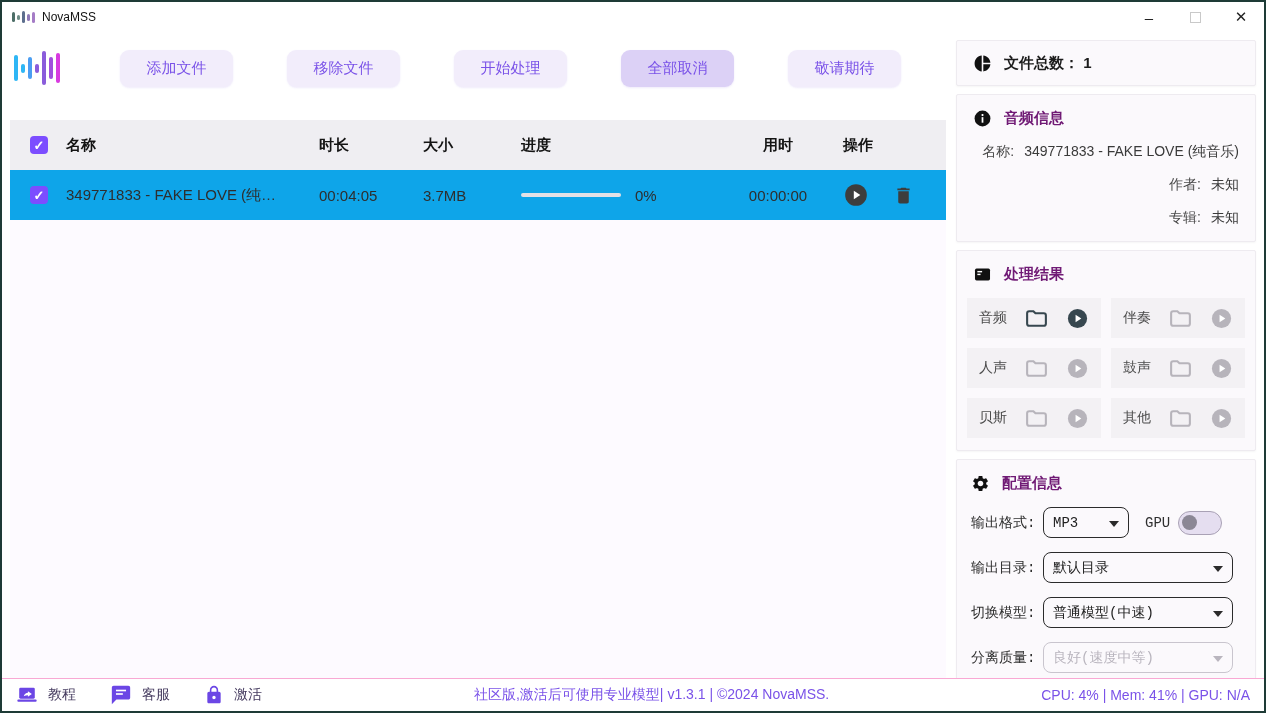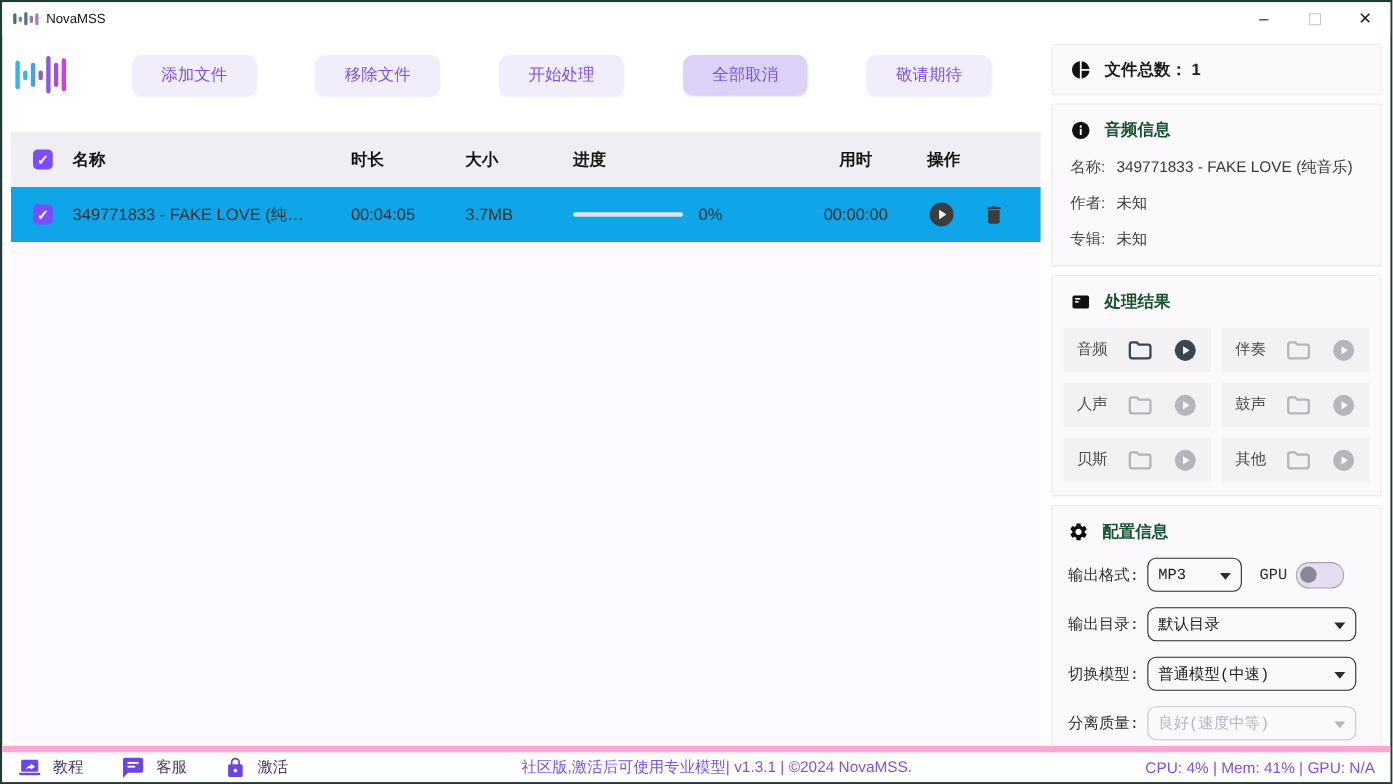--- a/index.html
+++ b/index.html
@@ -44,27 +44,27 @@
   .progress-wrap { display:flex; align-items:center; gap:14px; }
   .progress-track { width:100px; height:4px; border-radius:2px; background:#e3e1e6; overflow:hidden; }
   .progress-fill { height:100%; background:#7c4dff; }
   .cell-elapsed { text-align:center; }
   .ops { display:flex; align-items:center; gap:24px; padding-left:15px; }
   .icon-btn { background:none; border:none; cursor:pointer; display:flex; align-items:center; padding:0; }
 
   
   .sidebar { width:300px; flex:0 0 auto; margin:8px 8px 8px 10px; display:flex; flex-direction:column; gap:8px; }
   .card { background:#fbf9fc; border:1px solid #eeebf0; border-radius:2px; box-shadow:0 1px 2px rgba(0,0,0,0.04); }
-  .card-head { display:flex; align-items:flex-end; gap:12px; font-size:15px; font-weight:bold; color:#14532d; }
+  .card-head { display:flex; align-items:flex-end; gap:12px; font-size:15px; font-weight:bold; color:#701a75; }
 
   .card-count { height:46px; display:flex; align-items:center; padding:0 16px; gap:12px;
                 font-size:15px; font-weight:bold; color:#1c1c1c; flex:0 0 auto; }
 
   .card-audioinfo { padding:14px 16px; flex:0 0 auto; }
-  .ai-field { display:flex; font-size:14px; color:#3a3a3a; margin-top:15px; gap:10px; }
+  .ai-field { display:flex; font-size:14px; color:#3a3a3a; margin-top:15px; gap:10px;justify-content:flex-end; }
   .ai-field .lbl { color:#4a4a4a; flex:0 0 auto; }
 
   .card-results { padding:14px 10px 12px 10px; flex:0 0 auto; }
   .card-results .card-head { padding:0 6px; }
   .res-grid { display:grid; grid-template-columns:1fr 1fr; gap:10px; margin-top:14px; }
   .res-item { background:#f3f1f4; height:40px; display:flex; align-items:center;
               justify-content:space-between; padding:0 12px; }
   .res-item .res-label { font-size:14px; color:#4c4c4c; }
   .res-item .r-ic { display:flex; align-items:center; background:none; border:none; padding:0; }
   .res-item.enabled { color:#37474f; }
@@ -83,21 +83,21 @@
   .sel-small { width:86px; }
   .sel-wide  { width:190px; }
   .sel.disabled { border-color:#c9c5ce; color:#b9b5be; cursor:default; }
   .sel.disabled .arrow { border-top-color:#b9b5be; }
   .gpu-label { margin:0 8px 0 16px; color:#2f2f2f; }
   .toggle { width:44px; height:24px; border-radius:12px; background:#e5def0; border:1.5px solid #a9a1b5;
             display:flex; align-items:center; padding:0 3px; cursor:pointer; }
   .toggle .knob { width:15px; height:15px; border-radius:50%; background:#8b8795; }
 
   
-  .statusbar { height:33px; flex:0 0 auto; border-top:6px solid #f9a8d4; display:flex;
+  .statusbar { height:33px; flex:0 0 auto; border-top:1px solid #f9a8d4; display:flex;
                align-items:center; padding:0 14px; background:#fff; }
   .sb-left { display:flex; align-items:center; gap:34px; }
   .sb-link { display:flex; align-items:center; gap:10px; font-size:14px; color:#463c60;
              background:none; border:none; cursor:pointer; font-family:inherit; }
   .sb-link svg { color:#6b46e5; }
   .sb-center { flex:1; text-align:center; font-size:14px; color:#7a52e8; }
   .sb-right { font-size:14px; color:#7a52e8; }
 </style>
 </head>
 <body>

